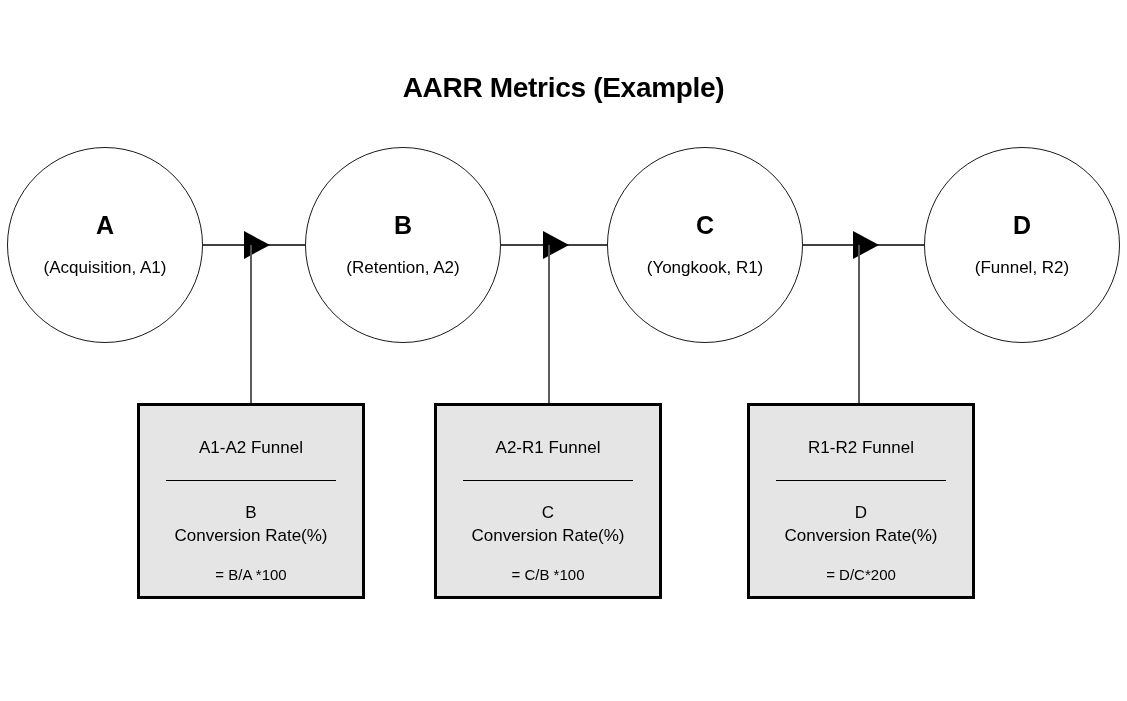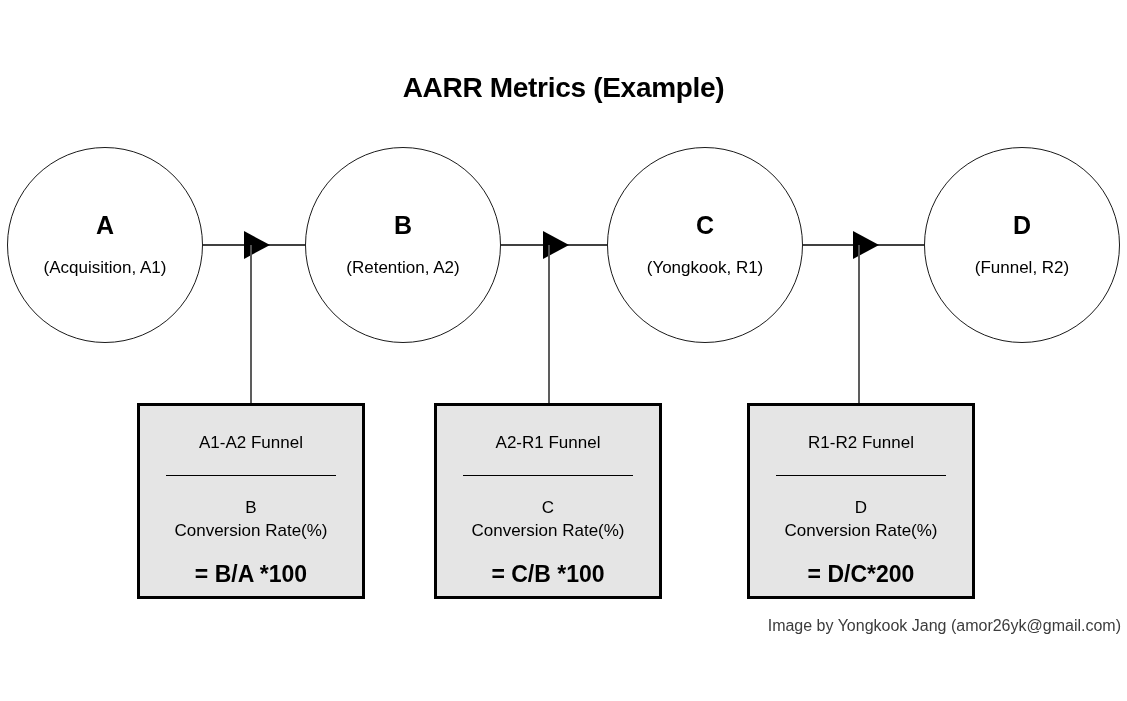--- a/index.html
+++ b/index.html
@@ -91,22 +91,22 @@
   }
   .funnel-metric {
     font-size: 17px;
     color: #000000;
     text-align: center;
     margin-top: 21px;
     line-height: 1.35;
     white-space: nowrap;
   }
   .funnel-formula {
-    font-size: 23px;
-    font-weight: bold;
+    font-size: 15px;
+    font-weight: normal;
     color: #000000;
     margin-top: 18px;
     line-height: 1.2;
     white-space: nowrap;
   }
   .credit {
     position: absolute;
     right: 6px;
     top: 617px;
     font-size: 16px;
@@ -181,15 +181,14 @@
   <div class="funnel-box" style="left:707px; top:403px;margin-left:40px;">
     <div class="funnel-title">R1-R2 Funnel</div>
     <div class="funnel-divider"></div>
     <div class="funnel-metric">
       <span>D</span><br>
       <span>Conversion Rate(%)</span>
     </div>
     <div class="funnel-formula">= D/C*200</div>
   </div>
 
-  <div class="credit">Image by Yongkook Jang (amor26yk@gmail.com)</div>
 
 </div>
 
 </body></html>

